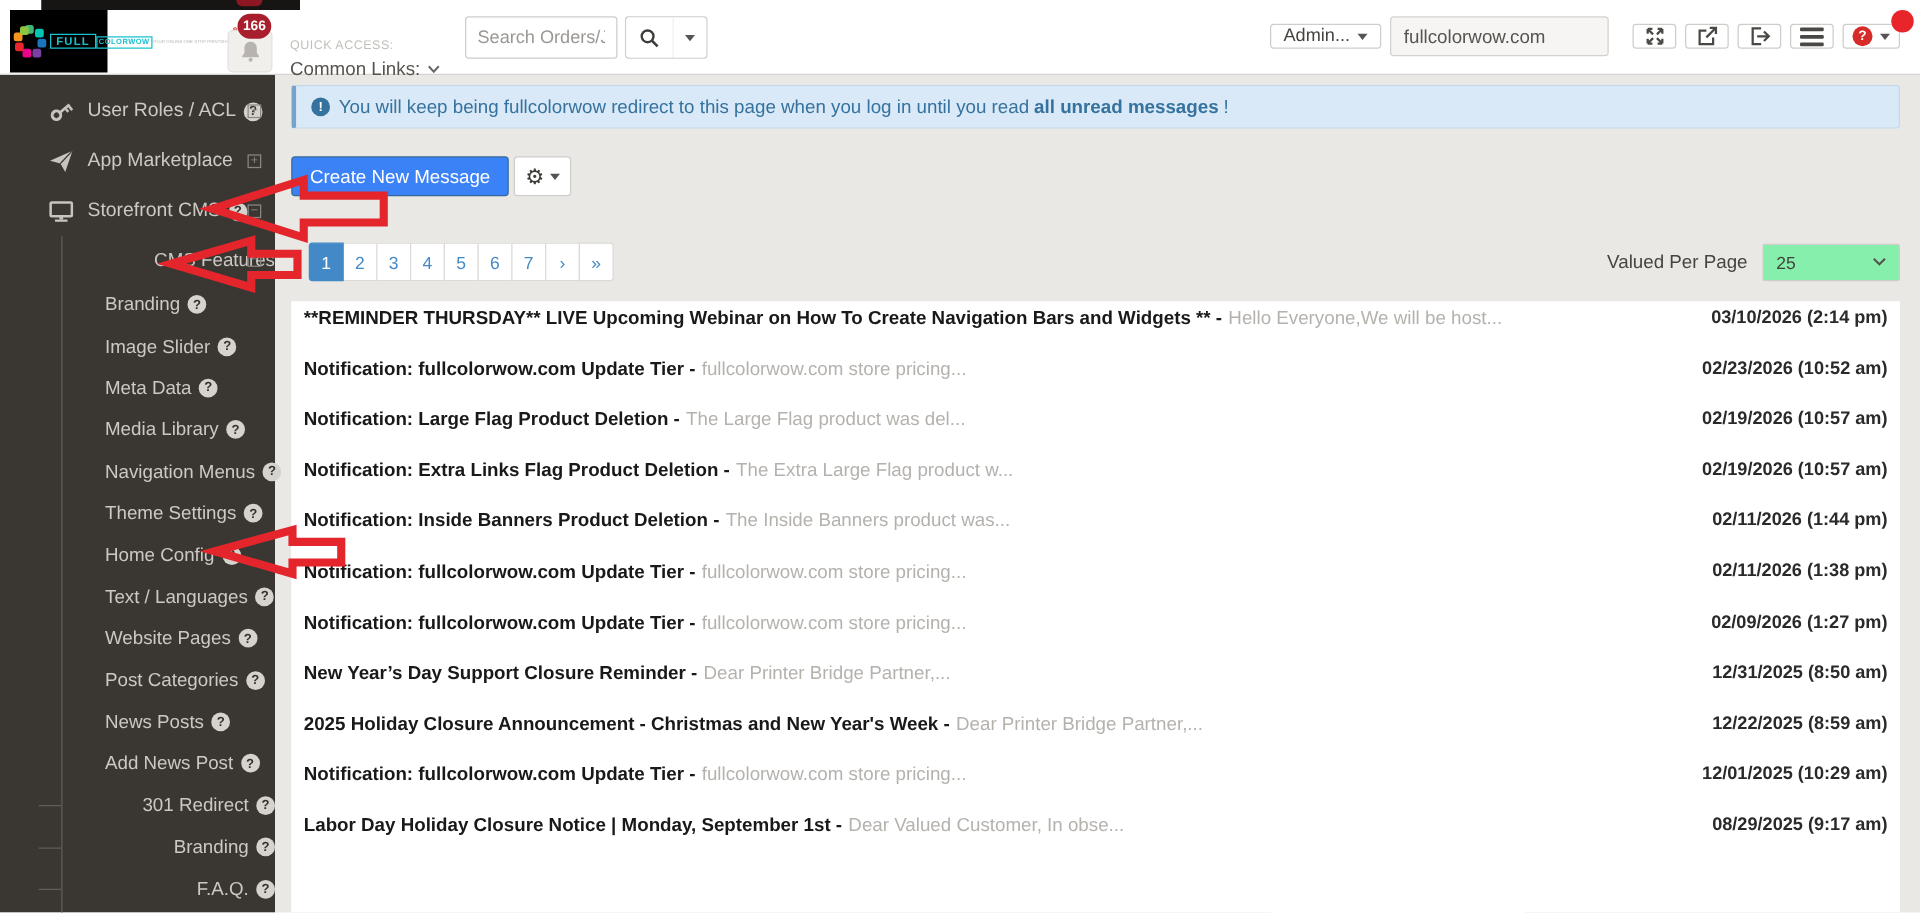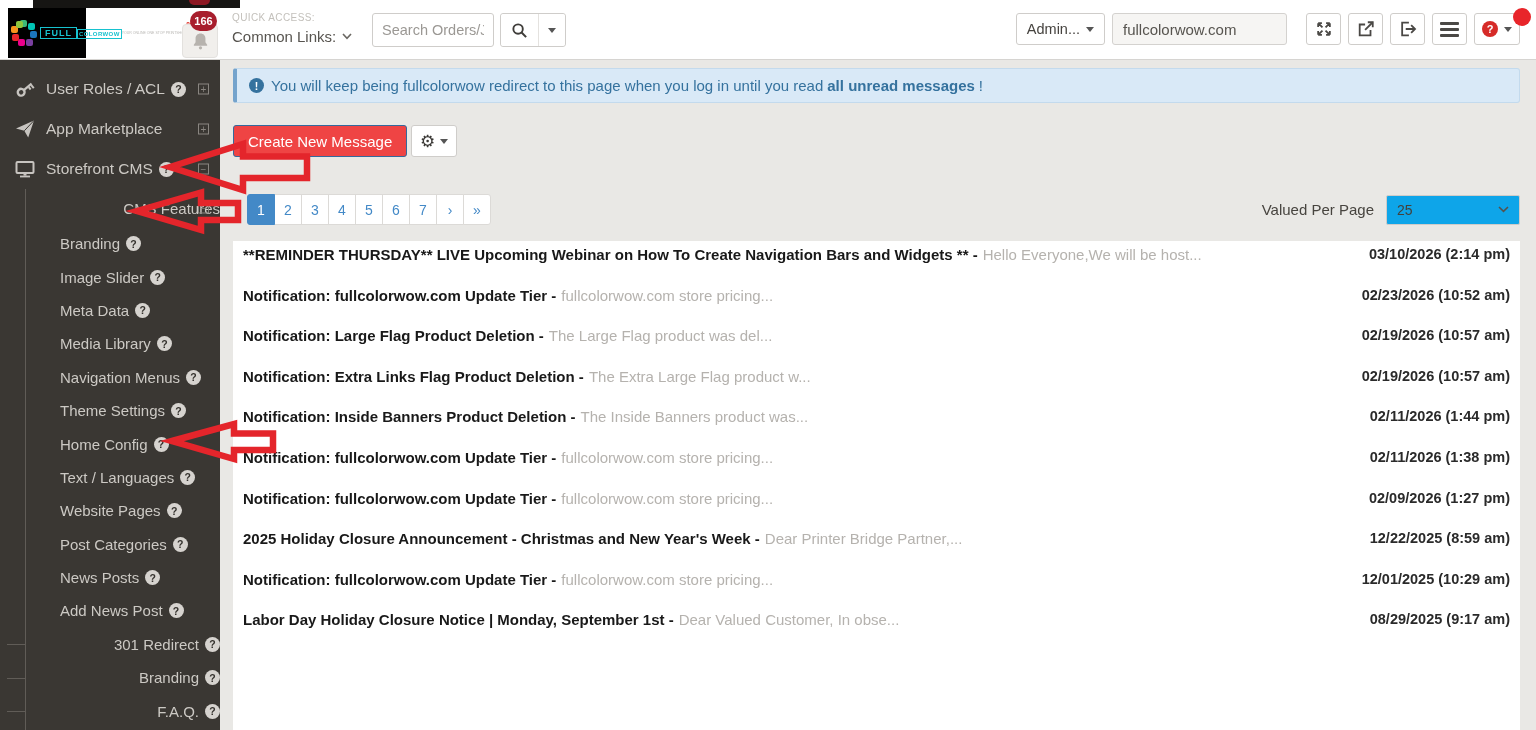--- a/index.html
+++ b/index.html
@@ -22,49 +22,49 @@
   .logo-tag { color:#b9b7b4; font-size:3.5px; line-height:5px; margin-top:1px; white-space:nowrap;}
   .logo-phone { color:#e03a30; font-size:6.5px; font-weight:bold; line-height:8px; }
   .bell-btn { position:absolute; left:182px; top:24px; width:36px; height:34px; background:#f1efec;
               border:1px solid #e3e1de; border-radius:4px; display:flex; align-items:center; justify-content:center; }
   .badge { position:absolute; left:190px; top:11px; min-width:27px; height:20px; border-radius:10px;
            background:#a81e2d; color:#fff; font-size:11px; font-weight:bold;
            display:flex; align-items:center; justify-content:center; padding:0 4px; z-index:2; }
   .badge-arc { position:absolute; left:189px; top:0; width:21px; height:5px; background:#8c1722;
                border-radius:0 0 10px 10px; }
   .qa { position:absolute; left:232px; top:12px; }
-  .qa-label { font-size:10px; color:#c3c0bb; letter-spacing:.4px; }
+  .qa-label { font-size:10px; color:#c3c0bb; letter-spacing:.4px;margin-top:19px; }
   .qa-links { font-size:15px; color:#57544f; margin-top:5px; display:flex; align-items:center; gap:6px; cursor:pointer;}
   .search-wrap { position:absolute; left:372px; top:13px; display:flex; gap:6px; }
   .search-input { width:122px; height:34px; border:1px solid #cfcdca; border-radius:3px; padding:0 9px;
                   font-size:14.5px; font-family:inherit; color:#333; }
   .search-input::placeholder { color:#9b9894; }
   .sbtn-group { display:flex; border:1px solid #cfcdca; border-radius:3px; background:#fff; }
   .sbtn { height:32px; display:flex; align-items:center; justify-content:center; background:#fff; border:none; cursor:pointer;}
   .sbtn.mag { width:38px; border-right:1px solid #e4e2df; border-radius:3px 0 0 3px;}
   .sbtn.car { width:26px; border-radius:0 3px 3px 0;}
   .right-cluster { position:absolute; right:16px; top:13px; display:flex; align-items:center; gap:7px; }
-  .hbtn { height:32px; background:#fff; border:1px solid #cfcdca; border-radius:3px; display:flex;
+  .hbtn { height:20px; background:#fff; border:1px solid #cfcdca; border-radius:3px; display:flex;
           align-items:center; justify-content:center; gap:6px; cursor:pointer; font-size:14.5px; color:#46433f;}
   .admin-btn { padding:0 10px; }
   .domain-box { width:175px; height:32px; background:#f6f5f3; border:1px solid #d4d2cf; border-radius:3px;
                 display:flex; align-items:center; padding:0 10px; font-size:15px; color:#57544f; }
   .icon-btn { width:35px; }
   .icon-btn.first { margin-left:12px; }
   .help-btn { width:46px; }
   .help-circ { width:16px; height:16px; border-radius:50%; background:#d62b28; color:#fff; font-size:11px;
                font-weight:bold; display:flex; align-items:center; justify-content:center; }
   .caret-down { width:0; height:0; border-left:4px solid transparent; border-right:4px solid transparent;
                 border-top:5px solid #555; display:inline-block; }
   .red-dot { position:absolute; right:5px; top:8px; width:18px; height:18px; border-radius:50%; background:#e8252a; z-index:6;}
   .hamb { display:flex; flex-direction:column; gap:3px; }
   .hamb i { width:19px; height:3px; background:#4a4845; border-radius:1px; }
   
   .sidebar { position:absolute; left:0; top:60px; width:220px; bottom:0; background:#3a3733; z-index:4;
-             padding-top:9px; color:#ccc9c4; }
+             padding-top:9px; color:#ccc9c4;padding-left:24px; }
   .s-item { position:relative; display:flex; align-items:center; cursor:pointer; }
   .s-item.lvl0 { height:40px; padding-left:14px; font-size:15.5px; }
   .s-icon { width:22px; display:flex; justify-content:center; margin-right:10px; flex:none;}
   .s-label { white-space:nowrap; }
   .help-q { width:15px; height:15px; border-radius:50%; background:#d6d3cf; color:#34312d; font-size:10.5px;
             font-weight:bold; display:inline-flex; align-items:center; justify-content:center; margin-left:6px; flex:none;}
   .expander { position:absolute; right:11px; top:50%; transform:translateY(-50%); width:11px; height:11px;
               border:1px solid #8a8681; color:#8a8681; font-size:10px; line-height:9px; text-align:center; }
   .submenu { position:relative; }
   .submenu::before { content:""; position:absolute; left:25px; top:0; bottom:-20px; width:1px; background:#605c57; }
@@ -74,36 +74,36 @@
   .s-item.tick::before { content:""; position:absolute; left:7px; top:50%; width:18px; height:1px; background:#605c57; }
   
   .content { position:absolute; left:220px; top:60px; right:0; bottom:0; padding:8px 16px 0 13px;
              display:flex; flex-direction:column; }
   .alert { height:35px; background:#d9e9f7; border:1px solid #c3daed; border-left:4px solid #74a3cc;
            border-radius:3px; display:flex; align-items:center; padding:0 12px; color:#35729e; font-size:15px; flex:none;}
   .alert-ic { width:15px; height:15px; border-radius:50%; background:#35729e; color:#fff; font-size:10.5px;
               font-weight:bold; display:flex; align-items:center; justify-content:center; margin-right:7px; flex:none;}
   .alert b { margin:0 4px; }
   .toolbar { margin-top:22px; display:flex; gap:4px; flex:none; }
-  .create-btn { height:32px; background:#ef4444; border:1px solid #35699c; border-radius:3px; color:#fff;
+  .create-btn { height:32px; background:#3b82f6; border:1px solid #35699c; border-radius:3px; color:#fff;
                 font-size:15px; font-family:inherit; padding:0 14px; cursor:pointer; }
   .gear-btn { height:32px; width:46px; background:#fff; border:1px solid #cfcdca; border-radius:3px;
               display:flex; align-items:center; justify-content:center; gap:5px; cursor:pointer; }
   .gear-glyph { font-size:17px; color:#3b3936; line-height:1; }
   .pager-row { margin-top:37px; display:flex; align-items:center; justify-content:space-between; flex:none; }
   .pager { display:flex; margin-left:14px; }
   .page-btn { min-width:28px; height:31px; background:#fff; border:1px solid #dcdad7; color:#4389c7;
               font-size:14px; display:flex; align-items:center; justify-content:center; margin-left:-1px;
               cursor:pointer; padding:0 8px; }
   .page-btn.active { background:#4389c7; border-color:#4389c7; color:#fff; z-index:1; }
   .page-btn:first-child { border-radius:3px 0 0 3px; margin-left:0; }
   .page-btn:last-child { border-radius:0 3px 3px 0; }
   .rpp { display:flex; align-items:center; gap:12px; }
   .rpp-label { font-size:15px; color:#47443f; }
-  .rpp-select { width:134px; height:30px; background:#0ea5e9; border:1px solid #cfccc9; border-radius:2px;
+  .rpp-select { width:110px; height:30px; background:#86efac; border:1px solid #cfccc9; border-radius:2px;
                 display:flex; align-items:center; justify-content:space-between; padding:0 10px;
                 font-size:14px; color:#44413c; cursor:pointer; }
   .panel { margin-top:16px; background:#fff; flex:1; padding:5px 8px; overflow:hidden; }
   .msg-row { height:40.6px; display:flex; align-items:flex-start; padding:0 2px; cursor:pointer; }
   .msg-main { flex:1; white-space:nowrap; overflow:hidden; font-size:15px; min-width:0; }
   .msg-title { font-weight:bold; color:#191919; }
   .msg-preview { color:#b5b2ae; margin-left:5px; }
   .msg-date { font-weight:bold; color:#2a2a2a; font-size:14.5px; margin-left:24px; white-space:nowrap; flex:none; }
   
   .annotations { position:absolute; left:0; top:0; z-index:20; pointer-events:none; }
@@ -382,20 +382,24 @@
     </div>
     <div class="msg-row">
       <span class="msg-main"><span class="msg-title">Notification: fullcolorwow.com Update Tier -</span><span class="msg-preview">fullcolorwow.com store pricing...</span></span>
       <span class="msg-date">02/11/2026 (1:38 pm)</span>
     </div>
     <div class="msg-row">
       <span class="msg-main"><span class="msg-title">Notification: fullcolorwow.com Update Tier -</span><span class="msg-preview">fullcolorwow.com store pricing...</span></span>
       <span class="msg-date">02/09/2026 (1:27 pm)</span>
     </div>
     <div class="msg-row">
+      <span class="msg-main"><span class="msg-title">New Year’s Day Support Closure Reminder -</span><span class="msg-preview">Dear Printer Bridge Partner,...</span></span>
+      <span class="msg-date">12/31/2025 (8:50 am)</span>
+    </div>
+    <div class="msg-row">
       <span class="msg-main"><span class="msg-title">2025 Holiday Closure Announcement - Christmas and New Year's Week -</span><span class="msg-preview">Dear Printer Bridge Partner,...</span></span>
       <span class="msg-date">12/22/2025 (8:59 am)</span>
     </div>
     <div class="msg-row">
       <span class="msg-main"><span class="msg-title">Notification: fullcolorwow.com Update Tier -</span><span class="msg-preview">fullcolorwow.com store pricing...</span></span>
       <span class="msg-date">12/01/2025 (10:29 am)</span>
     </div>
     <div class="msg-row">
       <span class="msg-main"><span class="msg-title">Labor Day Holiday Closure Notice | Monday, September 1st -</span><span class="msg-preview">Dear Valued Customer, In obse...</span></span>
       <span class="msg-date">08/29/2025 (9:17 am)</span>

